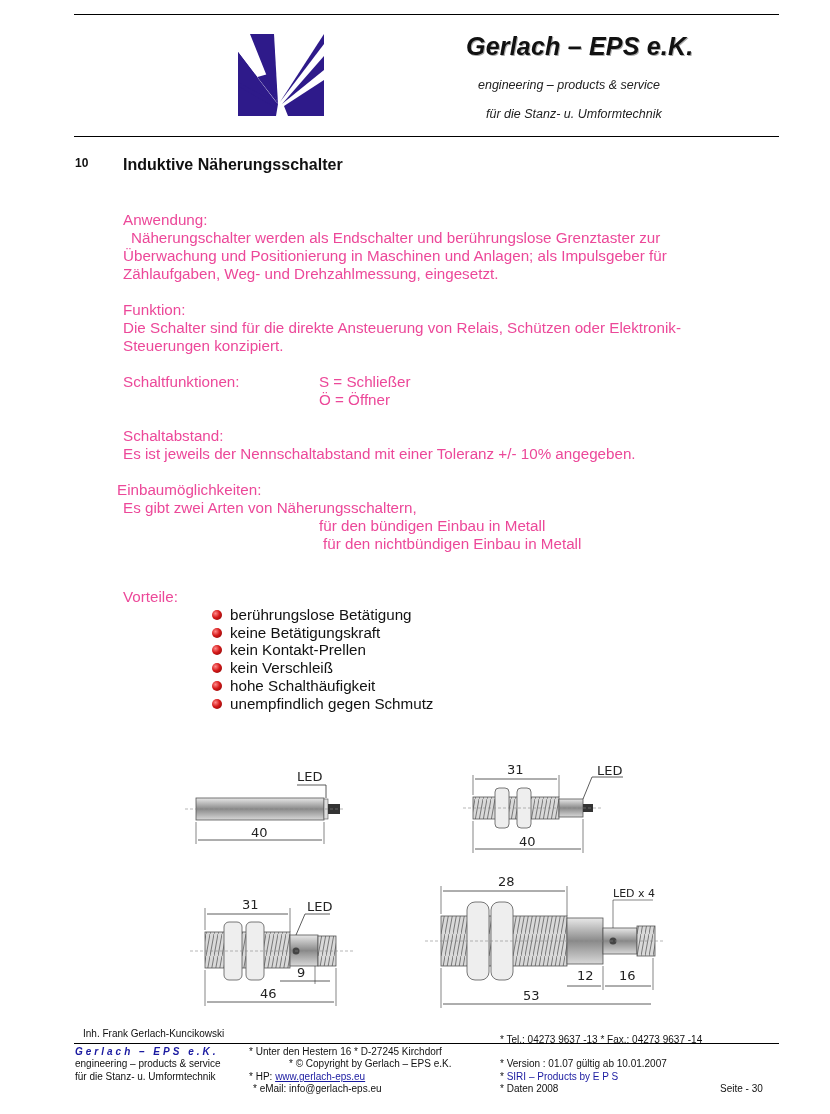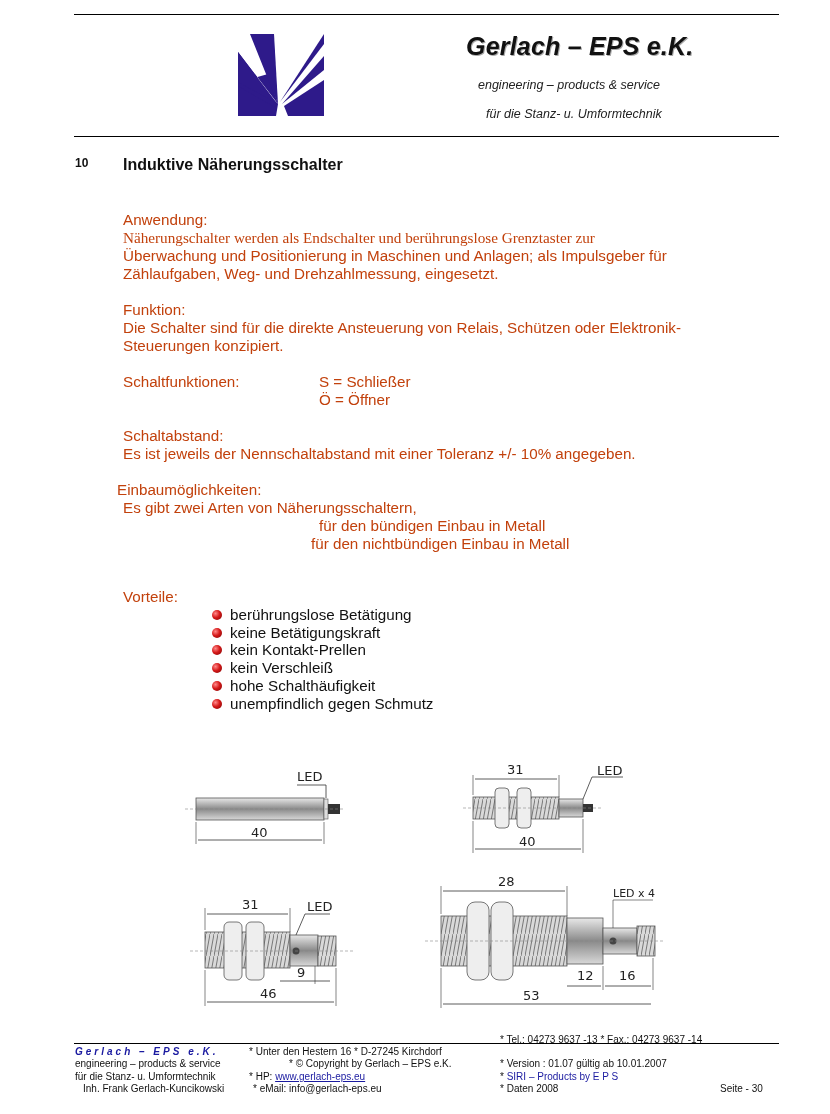--- a/index.html
+++ b/index.html
@@ -4,21 +4,21 @@
 <style>
   html, body { margin:0; padding:0; background:#ffffff; }
   body { width:830px; height:1114px; position:relative; overflow:hidden;
          font-family:"Liberation Sans", sans-serif; color:#111; }
   .hr { position:absolute; background:#000; }
   .logo { position:absolute; left:238px; top:34px; width:86px; height:82px; }
   .company { position:absolute; left:466px; top:32px; font-size:25px; font-weight:bold; font-style:italic; color:#111; letter-spacing:0.2px; text-shadow:1px 1px 0 #aaa; }
   .tagline { position:absolute; font-size:12.5px; font-style:italic; color:#222; }
   .section-num { position:absolute; left:75px; top:156px; font-size:12px; font-weight:bold; }
   .section-title { position:absolute; left:123px; top:156px; font-size:16px; font-weight:bold; }
-  .txt { position:absolute; font-size:15.2px; line-height:18px; white-space:nowrap; color:#c2410c; }
+  .txt { position:absolute; font-size:15.2px; line-height:18px; white-space:nowrap; color:#ec4899; }
   .bullet-row { position:absolute; left:212px; font-size:15.2px; line-height:18px; white-space:nowrap; display:flex; align-items:center; }
   .bullet { width:10px; height:10px; border-radius:50%; margin-right:8px;
             background:radial-gradient(circle at 35% 35%, #ff8a8a 0%, #d61a1a 45%, #7a0000 100%); }
   .drawing { position:absolute; }
   .dim { font-family:"DejaVu Sans", sans-serif; font-size:13px; fill:#222; }
   .footer-txt { position:absolute; font-size:10px; line-height:12.5px; white-space:nowrap; color:#111; }
   .footer-brand { color:#1a1aa0; font-weight:bold; font-style:italic; letter-spacing:3px; }
   .footer-link { color:#1a1aa0; text-decoration:underline; }
   .footer-siri { color:#1a1aa0; font-weight:normal; }
 </style>
@@ -40,39 +40,39 @@
 <div class="company">Gerlach – EPS e.K.</div>
 <div class="tagline" style="left:478px; top:78px;">engineering  –  products  &amp;  service</div>
 <div class="tagline" style="left:486px; top:107px;">für die Stanz- u. Umformtechnik</div>
 
 <div class="hr" style="left:74px; top:136px; width:705px; height:1px;"></div>
 
 <div class="section-num">10</div>
 <div class="section-title">Induktive Näherungsschalter</div>
 
 <div class="txt" style="left:123px; top:211px;">Anwendung:</div>
-<div class="txt" style="left:123px; top:229px;font-family:Liberation Serif, serif;">Näherungschalter werden als Endschalter und berührungslose Grenztaster zur</div>
+<div class="txt" style="left:131px; top:229px;">Näherungschalter werden als Endschalter und berührungslose Grenztaster zur</div>
 <div class="txt" style="left:123px; top:247px;">Überwachung und Positionierung in Maschinen und Anlagen; als Impulsgeber für</div>
 <div class="txt" style="left:123px; top:265px;">Zählaufgaben, Weg- und Drehzahlmessung, eingesetzt.</div>
 
 <div class="txt" style="left:123px; top:301px;">Funktion:</div>
 <div class="txt" style="left:123px; top:319px;">Die Schalter sind für die direkte Ansteuerung von Relais, Schützen oder Elektronik-</div>
 <div class="txt" style="left:123px; top:337px;">Steuerungen konzipiert.</div>
 
 <div class="txt" style="left:123px; top:373px;">Schaltfunktionen:</div>
 <div class="txt" style="left:319px; top:373px;">S = Schließer</div>
 <div class="txt" style="left:319px; top:391px;">Ö = Öffner</div>
 
 <div class="txt" style="left:123px; top:427px;">Schaltabstand:</div>
 <div class="txt" style="left:123px; top:445px;">Es ist jeweils der Nennschaltabstand mit einer Toleranz +/- 10% angegeben.</div>
 
 <div class="txt" style="left:117px; top:481px;">Einbaumöglichkeiten:</div>
 <div class="txt" style="left:123px; top:499px;">Es gibt zwei Arten von Näherungsschaltern,</div>
 <div class="txt" style="left:319px; top:517px;">für den bündigen Einbau in Metall</div>
-<div class="txt" style="left:311px; top:535px;">für den nichtbündigen Einbau in Metall</div>
+<div class="txt" style="left:323px; top:535px;">für den nichtbündigen Einbau in Metall</div>
 
 <div class="txt" style="left:123px; top:588px;">Vorteile:</div>
 <div class="bullet-row" style="top:606px;">
     <span class="bullet"></span>
     <span>berührungslose Betätigung</span>
   </div>
 <div class="bullet-row" style="top:624px;">
     <span class="bullet"></span>
     <span>keine Betätigungskraft</span>
   </div>
@@ -185,21 +185,21 @@
   <line x1="16" y1="100" x2="16" y2="140" stroke="#333" stroke-width="0.6"></line>
   <line x1="18" y1="136" x2="226" y2="136" stroke="#333" stroke-width="0.8"></line>
   <text class="dim" x="98" y="132">53</text>
 </svg>
 
 <div class="hr" style="left:74px; top:1043px; width:705px; height:1px;"></div>
 
 <div class="footer-txt footer-brand" style="left:75px; top:1046px;">Gerlach – EPS  e.K.</div>
 <div class="footer-txt" style="left:75px; top:1058px;">engineering – products &amp; service</div>
 <div class="footer-txt" style="left:75px; top:1071px;">für die Stanz- u. Umformtechnik</div>
-<div class="footer-txt" style="left:75px; top:1083px;padding-left:8px;">Inh. Frank Gerlach-Kuncikowski</div>
+<div class="footer-txt" style="left:75px; top:1028px;padding-left:8px;">Inh. Frank Gerlach-Kuncikowski</div>
 
 <div class="footer-txt" style="left:249px; top:1046px;">*  Unter den Hestern 16    *  D-27245 Kirchdorf</div>
 <div class="footer-txt" style="left:249px; top:1058px;margin-left:40px;">*  © Copyright by  Gerlach – EPS  e.K.</div>
 <div class="footer-txt" style="left:249px; top:1071px;"><span>*  HP: </span><span class="footer-link">www.gerlach-eps.eu</span></div>
 <div class="footer-txt" style="left:253px; top:1083px;">*  eMail: info@gerlach-eps.eu</div>
 
 <div class="footer-txt" style="left:500px; top:1034px;">*  Tel.: 04273 9637 -13  *  Fax.: 04273 9637 -14</div>
 <div class="footer-txt" style="left:500px; top:1058px;">*   Version : 01.07 gültig ab 10.01.2007</div>
 <div class="footer-txt" style="left:500px; top:1071px;"><span>*  </span><span class="footer-siri">SIRI – Products  by  E P S</span></div>
 <div class="footer-txt" style="left:500px; top:1083px;">*  Daten 2008</div>

